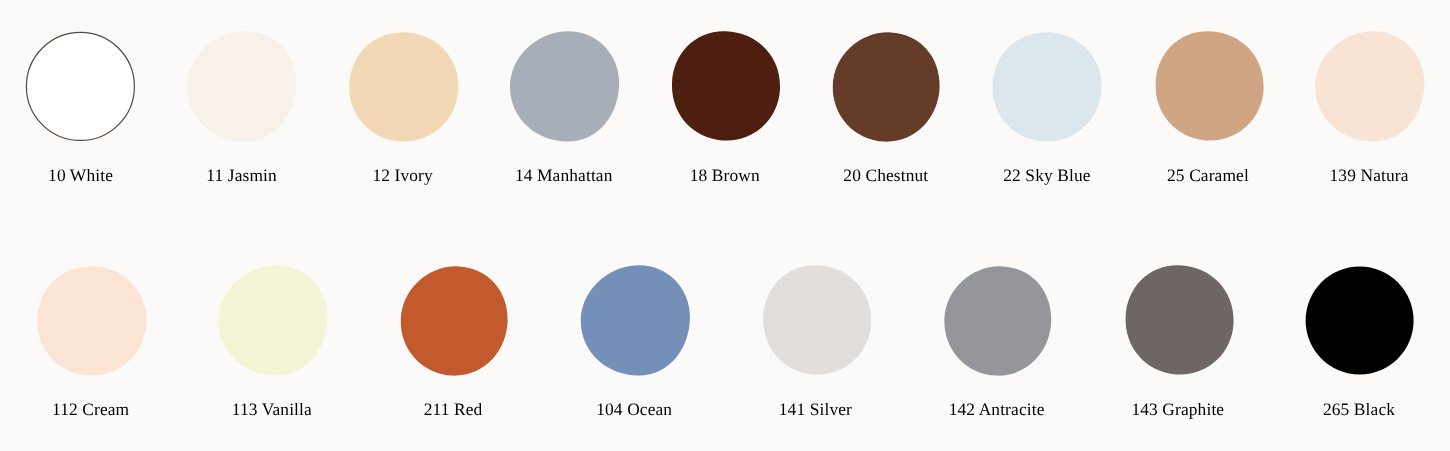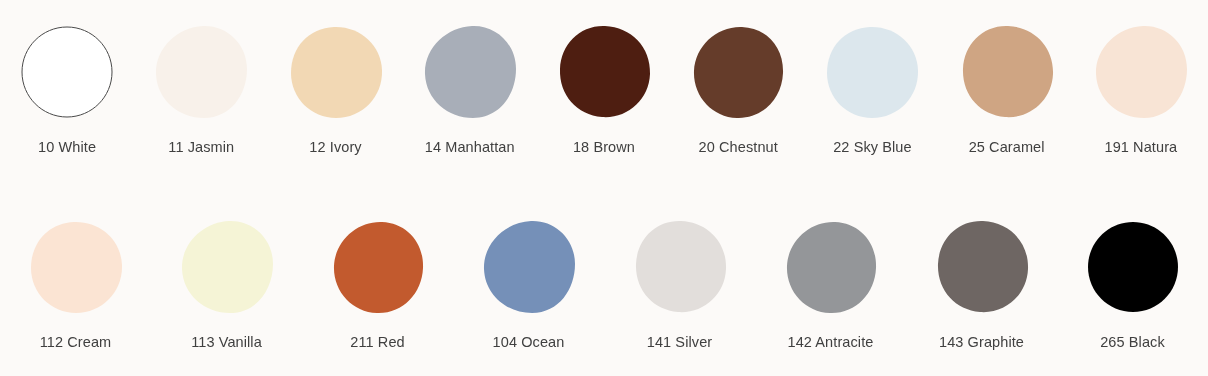--- a/index.html
+++ b/index.html
@@ -53,23 +53,23 @@
     width: 96px;
     height: 96px;
     display: block;
   }
   .blob svg { display: block; width: 96px; height: 96px; }
 
   .swatch-label {
     margin-top: 18px;
     font-size: 14.5px;
     letter-spacing: 0.1px;
-    color: #404040;
+    color: #000000;
     white-space: nowrap;
-    font-family: Liberation Sans, sans-serif;
+    font-family: Liberation Serif, serif;
     text-align: center;
     line-height: 1;
   }
 </style>
 </head>
 <body>
 
 <div id="swatch-chart">
   <div class="swatch-row row-0">
       <div class="swatch-cell">
@@ -153,21 +153,21 @@
         <div class="swatch-label">25 Caramel</div>
       </div>
       <div class="swatch-cell">
         <div class="blob-wrap">
           <span class="blob">
             <svg viewBox="0 0 96 96">
               <path d="M50,2 C74,1 94,20 94,45 C94,70 78,94 51,94 C26,94 4,76 3,50 C2,24 25,3 50,2 Z" fill="#F8E4D5"></path>
             </svg>
           </span>
         </div>
-        <div class="swatch-label">191 Natura</div>
+        <div class="swatch-label">139 Natura</div>
       </div>
     </div>
   <div class="swatch-row row-1">
       <div class="swatch-cell">
         <div class="blob-wrap">
           <span class="blob">
             <svg viewBox="0 0 96 96">
               <path d="M46,3 C72,2 93,21 94,46 C95,73 74,94 48,94 C23,94 3,74 3,49 C3,23 21,4 46,3 Z" fill="#FBE4D3"></path>
             </svg>
           </span>

